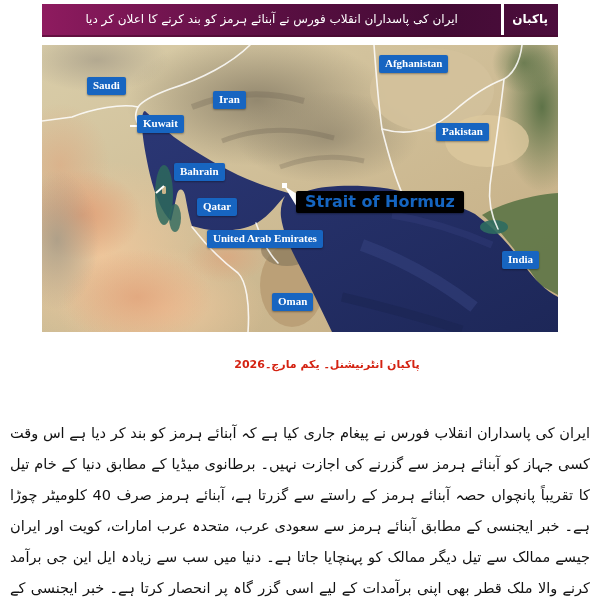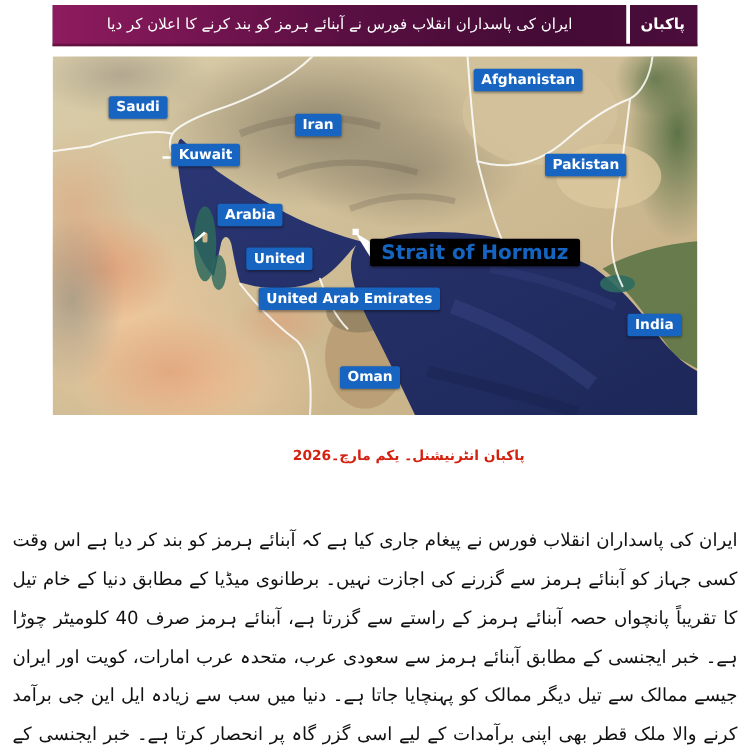--- a/index.html
+++ b/index.html
@@ -15,21 +15,21 @@
         padding:0 10px 2px 8px;letter-spacing:.5px;}
   .bar-sep{width:3px;background:#ffffff;margin:0;}
   .headline{flex:1;color:#fff;font-size:12px;display:flex;align-items:center;
             justify-content:center;padding:0 8px 2px 8px;white-space:nowrap;overflow:hidden;}
 
   
   .map{position:absolute;left:42px;top:45px;width:516px;height:287px;overflow:hidden;}
   .map svg{position:absolute;left:0;top:0;}
   .clabel{position:absolute;background:#1765c1;color:#fff;font-weight:bold;
           font-size:11px;line-height:13px;padding:2px 6px 3px 6px;border-radius:2px;
-          white-space:nowrap;box-shadow:0 1px 2px rgba(0,0,0,.35);}
+          white-space:nowrap;box-shadow:0 1px 2px rgba(0,0,0,.35);font-family:Liberation Serif, serif;}
   .strait{position:absolute;background:#000000;color:#1565c0;font-weight:bold;
           font-size:16px;line-height:19px;padding:1px 9px 2px 9px;border-radius:2px;
           white-space:nowrap;box-shadow:0 1px 2px rgba(0,0,0,.35);}
 
   
   .byline{position:absolute;top:358px;left:0;width:100%;text-align:center;
           color:#d42211;font-weight:bold;font-size:11px;direction:rtl;margin-left:27px;}
   .article{position:absolute;top:403px;left:10px;right:10px;direction:rtl;
            text-align:justify;text-align-last:right;color:#111;
            font-size:14.5px;line-height:31px;}
@@ -128,24 +128,24 @@
       <path d="M214,178 C220,196 228,210 236,218"></path>
     </g>
 
     <rect x="240" y="138" width="5" height="5" fill="#ffffff"></rect>
     <polygon points="242,141 255,149 255,162" fill="#ffffff"></polygon>
     <line x1="88" y1="81" x2="96" y2="81" stroke="#ffffff" stroke-width="2"></line>
     <line x1="114" y1="148" x2="122" y2="141" stroke="#ffffff" stroke-width="2"></line>
   </svg>
 
   <div class="clabel" style="left:45px;top:32px;">Saudi</div>
-  <div class="clabel" style="left:194px;top:46px;">Iran</div>
+  <div class="clabel" style="left:171px;top:46px;">Iran</div>
   <div class="clabel" style="left:95px;top:70px;">Kuwait</div>
-  <div class="clabel" style="left:132px;top:118px;">Arabia</div>
-  <div class="clabel" style="left:155px;top:153px;">United</div>
+  <div class="clabel" style="left:132px;top:118px;">Bahrain</div>
+  <div class="clabel" style="left:155px;top:153px;">Qatar</div>
   <div class="clabel" style="left:165px;top:185px;">United Arab Emirates</div>
   <div class="clabel" style="left:230px;top:248px;">Oman</div>
   <div class="clabel" style="left:337px;top:10px;">Afghanistan</div>
   <div class="clabel" style="left:394px;top:78px;">Pakistan</div>
   <div class="clabel" style="left:460px;top:206px;">India</div>
   <div class="strait" style="left:254px;top:146px;">Strait of Hormuz</div>
 </div>
 
 <div class="byline">پاکبان انٹرنیشنل۔ یکم مارچ۔2026</div>
 

